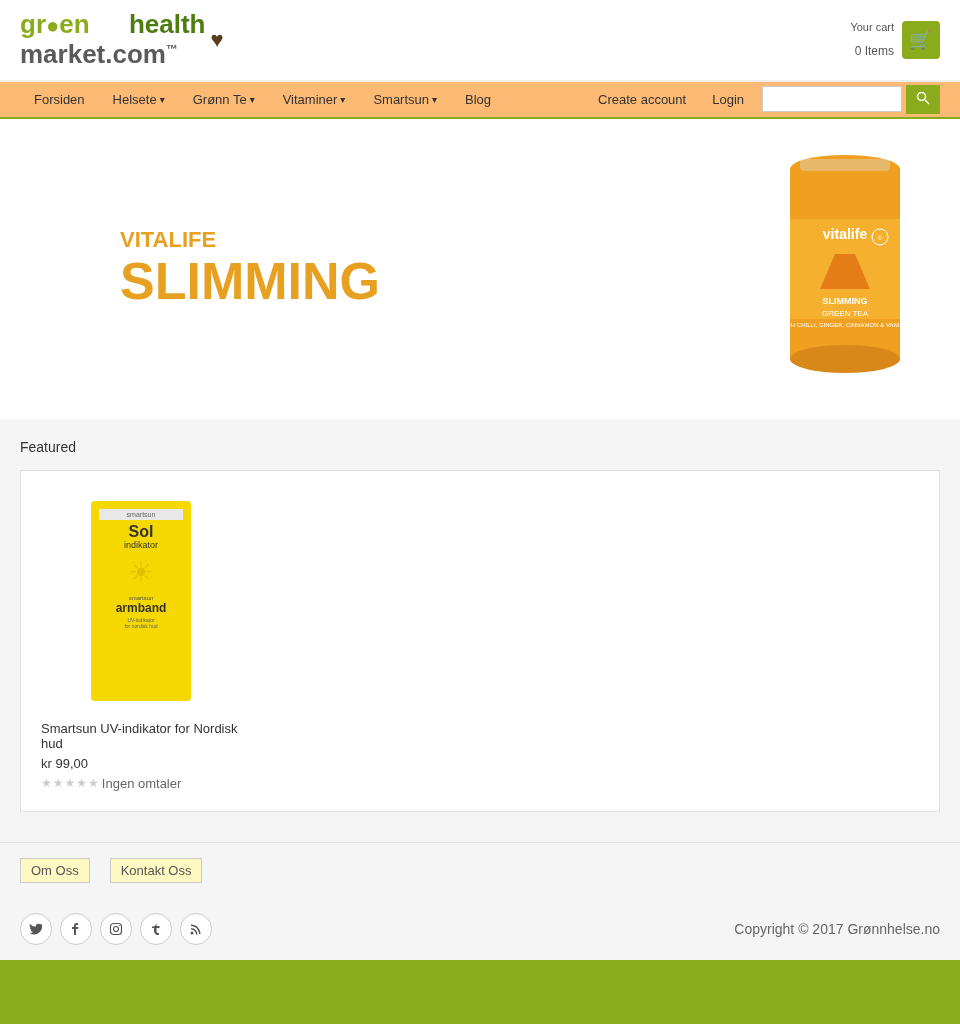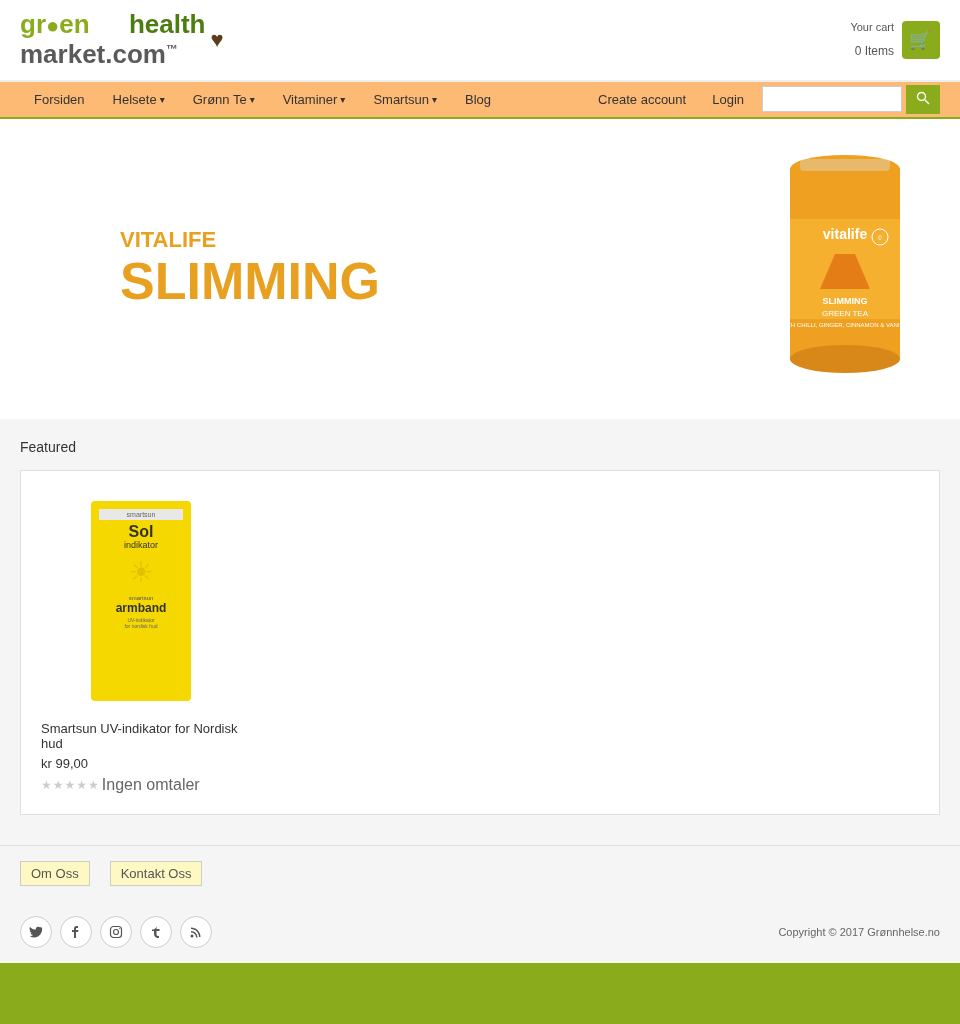--- a/index.html
+++ b/index.html
@@ -237,21 +237,21 @@
       display: flex;
       align-items: center;
       gap: 3px;
     }
     .stars {
       display: flex;
       gap: 1px;
     }
     .star { color: #ccc; font-size: 12px; }
     .review-count {
-      font-size: 16px;
+      font-size: 13px;
       color: #666;
     }
     
     .footer-nav {
       background: #f5f5f5;
       padding: 15px 20px;
       display: flex;
       gap: 20px;
       border-top: 1px solid #e0e0e0;
       margin-top: 10px;
@@ -283,21 +283,21 @@
       border: 1px solid #ccc;
       display: flex;
       align-items: center;
       justify-content: center;
       font-size: 14px;
       cursor: pointer;
       color: #555;
       background: #fff;
     }
     .copyright {
-      font-size: 11px;
+      font-size: 14px;
       color: #666;
     }
     
     .payment-footer {
       background: #e8e8e8;
       padding: 10px 20px;
       display: flex;
       align-items: center;
       gap: 8px;
     }

